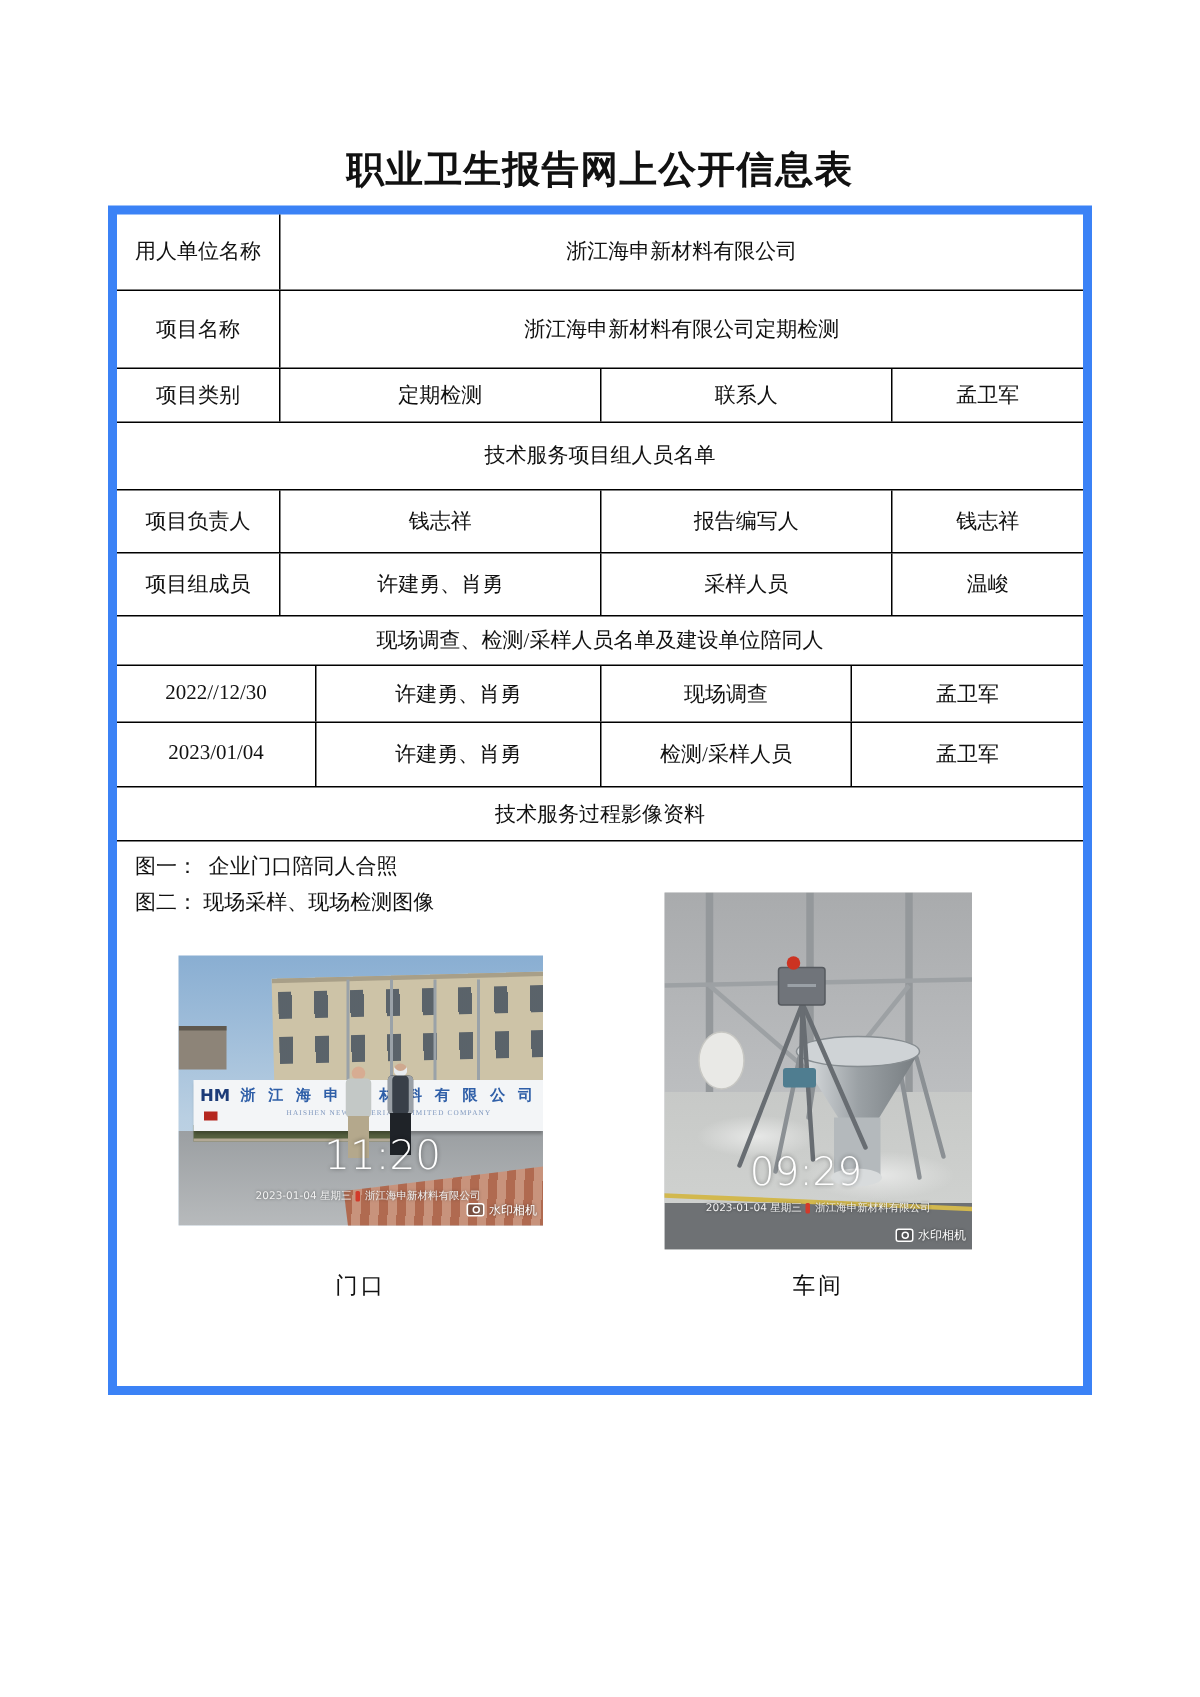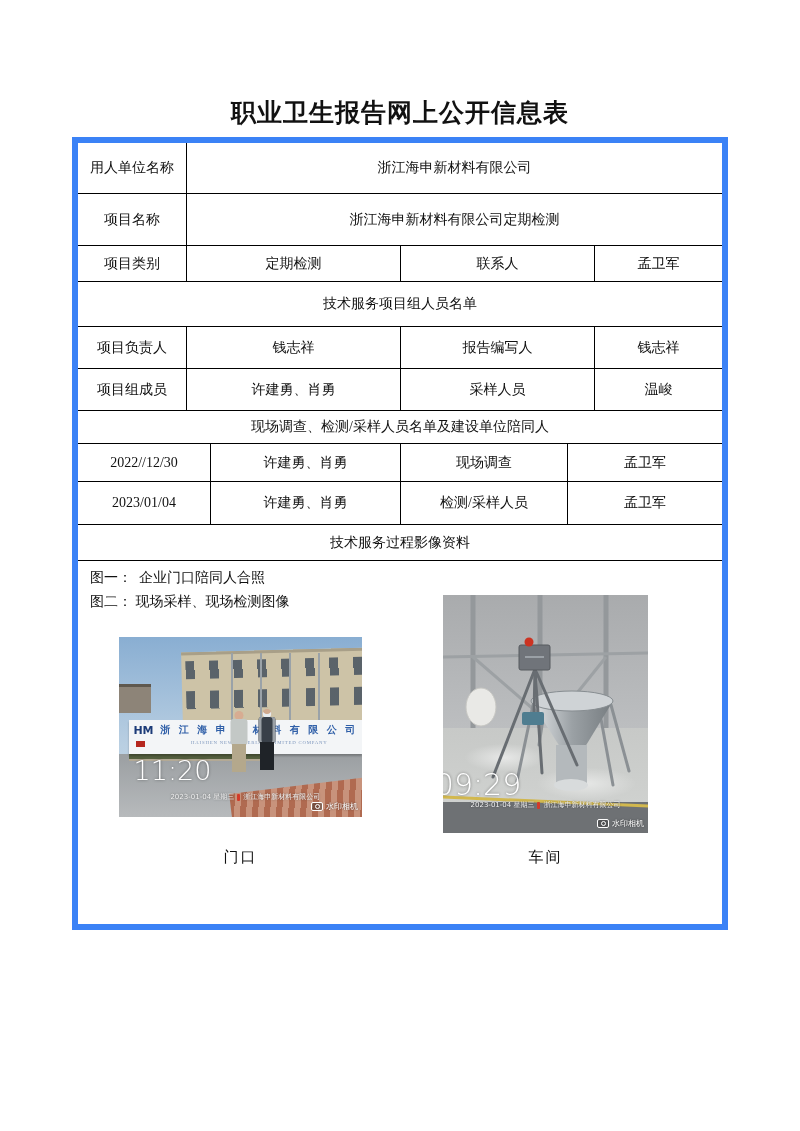--- a/index.html
+++ b/index.html
@@ -51,40 +51,40 @@
   .head{position:absolute;left:50%;transform:translateX(-50%);top:0;width:9px;height:9px;border-radius:50%;background:#d7ac92;}
   .torso{position:absolute;left:50%;transform:translateX(-50%);top:8px;width:17px;height:26px;border-radius:3px;}
   .legs{position:absolute;left:50%;transform:translateX(-50%);top:33px;width:14px;height:28px;}
   .per1{left:110px;top:74px;width:20px;height:64px;}
   .per1 .torso{background:#c3c8c6;}
   .per1 .legs{background:#b4a88c;}
   .per2{left:138px;top:72px;width:20px;height:66px;}
   .per2 .head{background:#cfa98f;box-shadow:inset 0 -4px 0 #e8ecef;}
   .per2 .torso{background:#394049;box-shadow:inset 3px 0 0 #9aa0a6, inset -3px 0 0 #9aa0a6;}
   .per2 .legs{background:#1f2328;}
-  .wm-time{position:absolute;width:100%;text-align:left;color:#fff;font-family:"DejaVu Sans",sans-serif;font-weight:300;text-shadow:0 0 3px rgba(0,0,0,.45);}
+  .wm-time{position:absolute;width:100%;text-align:center;color:#fff;font-family:"DejaVu Sans",sans-serif;font-weight:300;text-shadow:0 0 3px rgba(0,0,0,.45);}
   .p1-time{top:118px;left:6%;font-size:27px;}
   .wm-date{position:absolute;width:100%;display:flex;justify-content:center;gap:3px;align-items:center;color:#f2f2f2;font-family:"DejaVu Sans",sans-serif;font-size:7px;text-shadow:0 0 2px rgba(0,0,0,.5);}
   .p1-date{top:155px;left:2%;}
   .pin{display:inline-block;width:3px;height:7px;background:#d23a2a;border-radius:1px;}
   .wm-badge{position:absolute;right:4px;display:flex;align-items:center;gap:3px;color:#fff;font-family:"DejaVu Sans",sans-serif;font-size:8px;text-shadow:0 0 2px rgba(0,0,0,.6);}
   .p1-wm{bottom:5px;}
   .cam{display:inline-block;width:10px;height:7px;border:1px solid #fff;border-radius:2px;position:relative;background:rgba(40,40,40,.4);}
   .cam:after{content:"";position:absolute;left:3px;top:1px;width:3px;height:3px;border:1px solid #fff;border-radius:50%;}
   
   .photo2{position:absolute;left:365px;top:34px;width:205px;height:238px;overflow:hidden;background:#b7b9bb;}
   .p2-wall{position:absolute;left:0;top:0;width:100%;height:56%;background:linear-gradient(#a9abad,#bcbec0);}
   .p2-floor{position:absolute;left:0;top:56%;width:100%;height:31%;background:
       radial-gradient(40px 14px at 30% 40%, rgba(255,255,255,.55), rgba(255,255,255,0)),
       radial-gradient(50px 16px at 70% 75%, rgba(255,255,255,.5), rgba(255,255,255,0)),
       linear-gradient(#c7c9c7,#cfd1cf);}
   .p2-dark{position:absolute;left:0;top:87%;width:100%;height:13%;background:#6e7174;}
   .p2-yellow{position:absolute;left:-2%;top:86%;width:104%;height:3px;background:#d2b84e;transform:rotate(2.5deg);}
   .p2-svg{position:absolute;left:0;top:0;}
-  .p2-time{top:172px;left:-4%;font-size:30px;}
+  .p2-time{top:172px;left:-4%;font-size:26px;}
   .p2-date{top:205px;left:0;}
   .p2-wm{bottom:4px;}
 </style>
 </head>
 <body>
 
 <div class="page">
   <div class="doc-title">职业卫生报告网上公开信息表</div>
 
   <div class="tbl">

